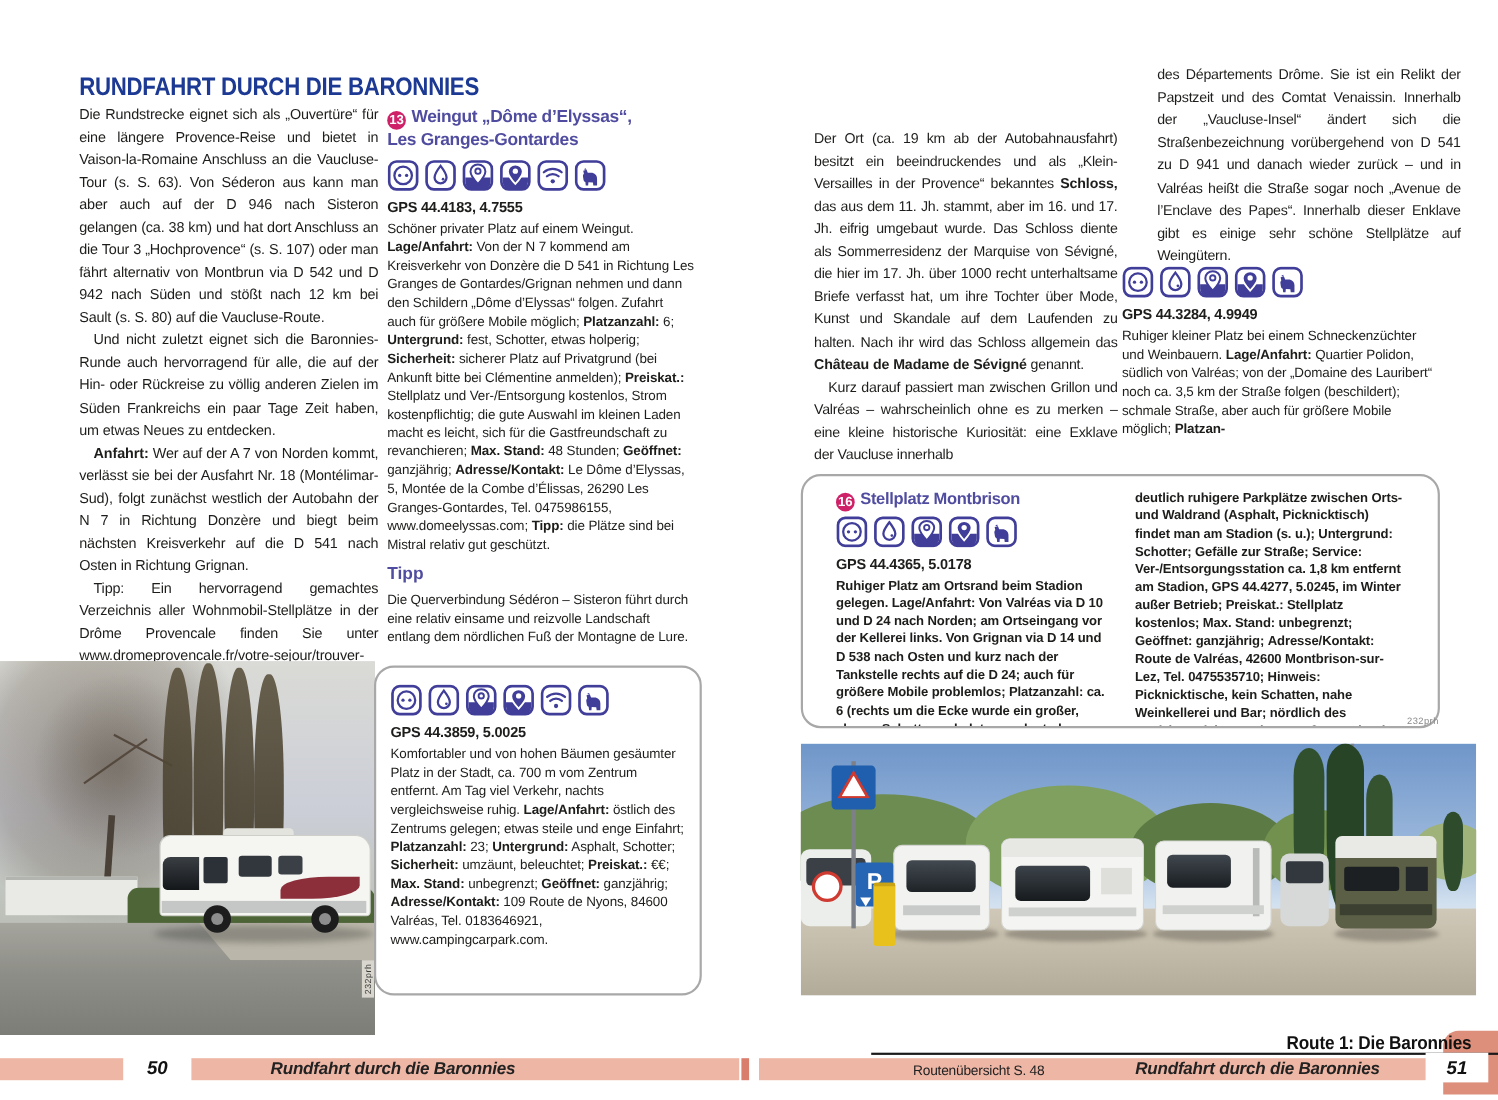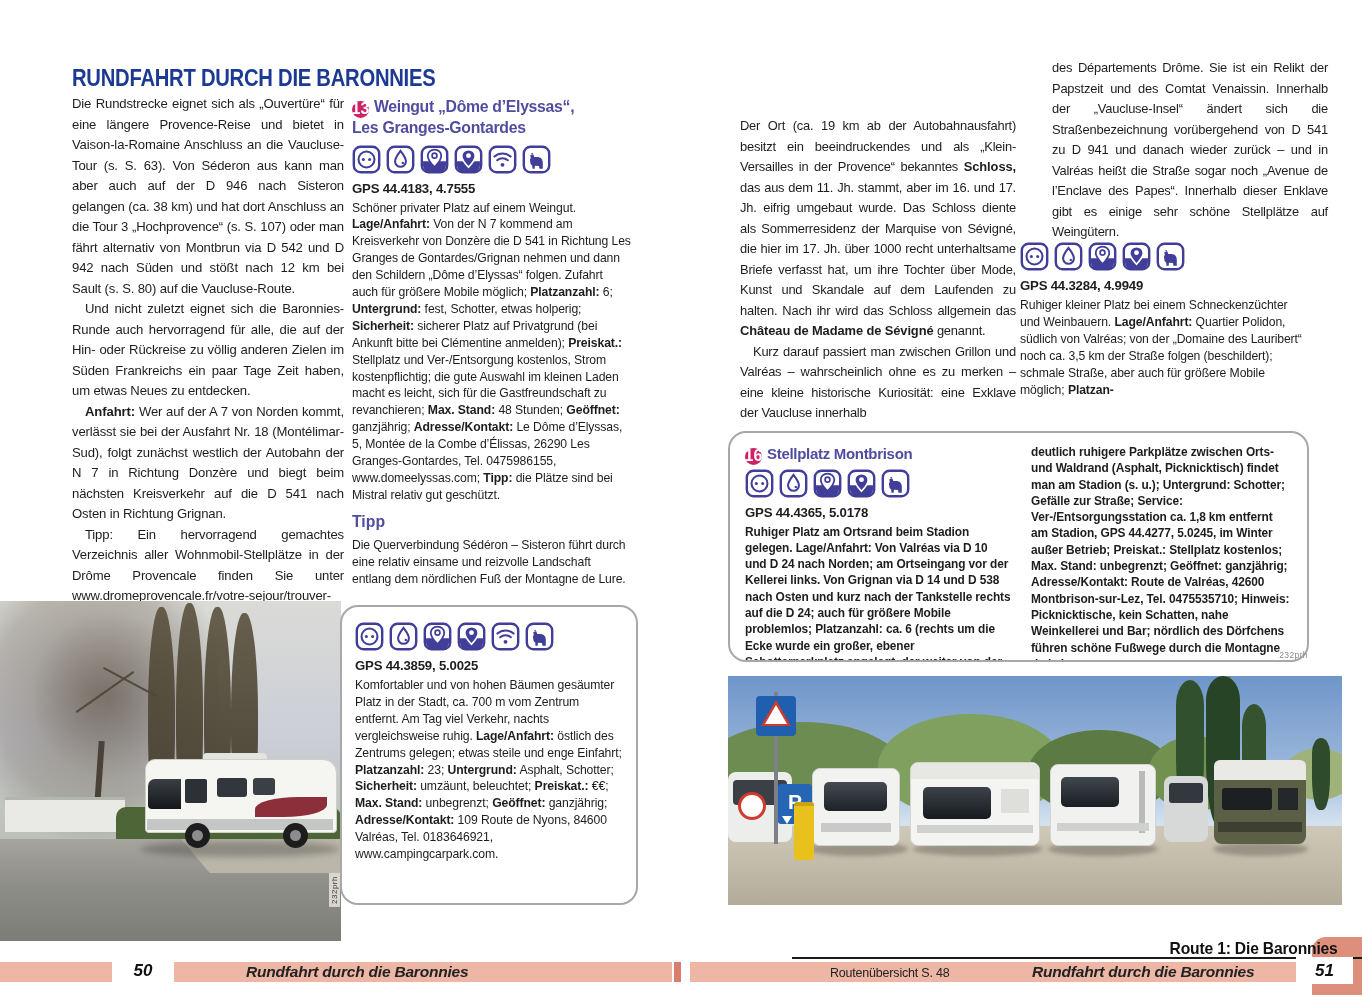--- a/index.html
+++ b/index.html
@@ -12,31 +12,31 @@
   .place-name{font-size:19px;font-weight:bold;color:#1c3993;letter-spacing:-.2px;}
   .place-sub{font-size:13.5px;font-weight:bold;color:#e2544a;margin-top:3px;letter-spacing:-.2px;}
   
   .col{position:absolute;font-size:13.1px;line-height:20.5px;letter-spacing:-.15px;text-align:justify;}
   .col p{margin:0;}
   .col p.ind{text-indent:13px;}
   
   .entry{position:absolute;background:#fff;}
   .e-title{font-size:15.8px;font-weight:bold;color:#504c9f;line-height:20px;letter-spacing:-.3px;margin:0 0 7px 0;}
   .badge{display:inline-flex;width:17px;height:17px;border-radius:50%;background:#cf2168;color:#fff;
-         font-size:16px;font-weight:bold;align-items:center;justify-content:center;margin-right:5px;
+         font-size:12px;font-weight:bold;align-items:center;justify-content:center;margin-right:5px;
          vertical-align:-2px;letter-spacing:0;}
   .icon-row{display:flex;gap:5px;height:30px;margin:2px 0 6px 0;color:#403e99;}
   .am{width:29px;height:29px;}
   .gps{font-size:13.2px;font-weight:bold;letter-spacing:-.2px;margin:2px 0 4px 0;}
   .e-body{font-size:12.2px;line-height:16.9px;letter-spacing:-.1px;margin:0;text-align:left;}
   .tipp-title{font-size:15.8px;font-weight:bold;color:#504c9f;margin:0 0 6px 0;}
   
   .rbox{position:absolute;background:#fff;border:2px solid #a8a8a8;border-radius:18px;box-sizing:border-box;overflow:hidden;}
   #box14{left:340px;top:605px;width:298px;height:300px;padding:13px 13px;}
-  #box16{left:728px;top:431px;width:581px;height:231px;padding:11px 15px;}
+  #box16{left:728px;top:431px;width:581px;height:231px;padding:11px 30px;}
   #box16 .cols{display:flex;gap:20px;}
   #box16 .bcol1{width:266px;}
   #box16 .bcol2{width:259px;}
   #box16 .e-body{font-size:11.9px;line-height:16.3px;font-weight:bold;}
   
   .photo{position:absolute;overflow:hidden;}
   .photo *{position:absolute;}
   #photo-left{left:0;top:601px;width:341px;height:340px;}
   #photo-right{left:728px;top:676px;width:614px;height:229px;}
   .credit-v{right:1px;bottom:34px;writing-mode:vertical-rl;transform:rotate(180deg);

